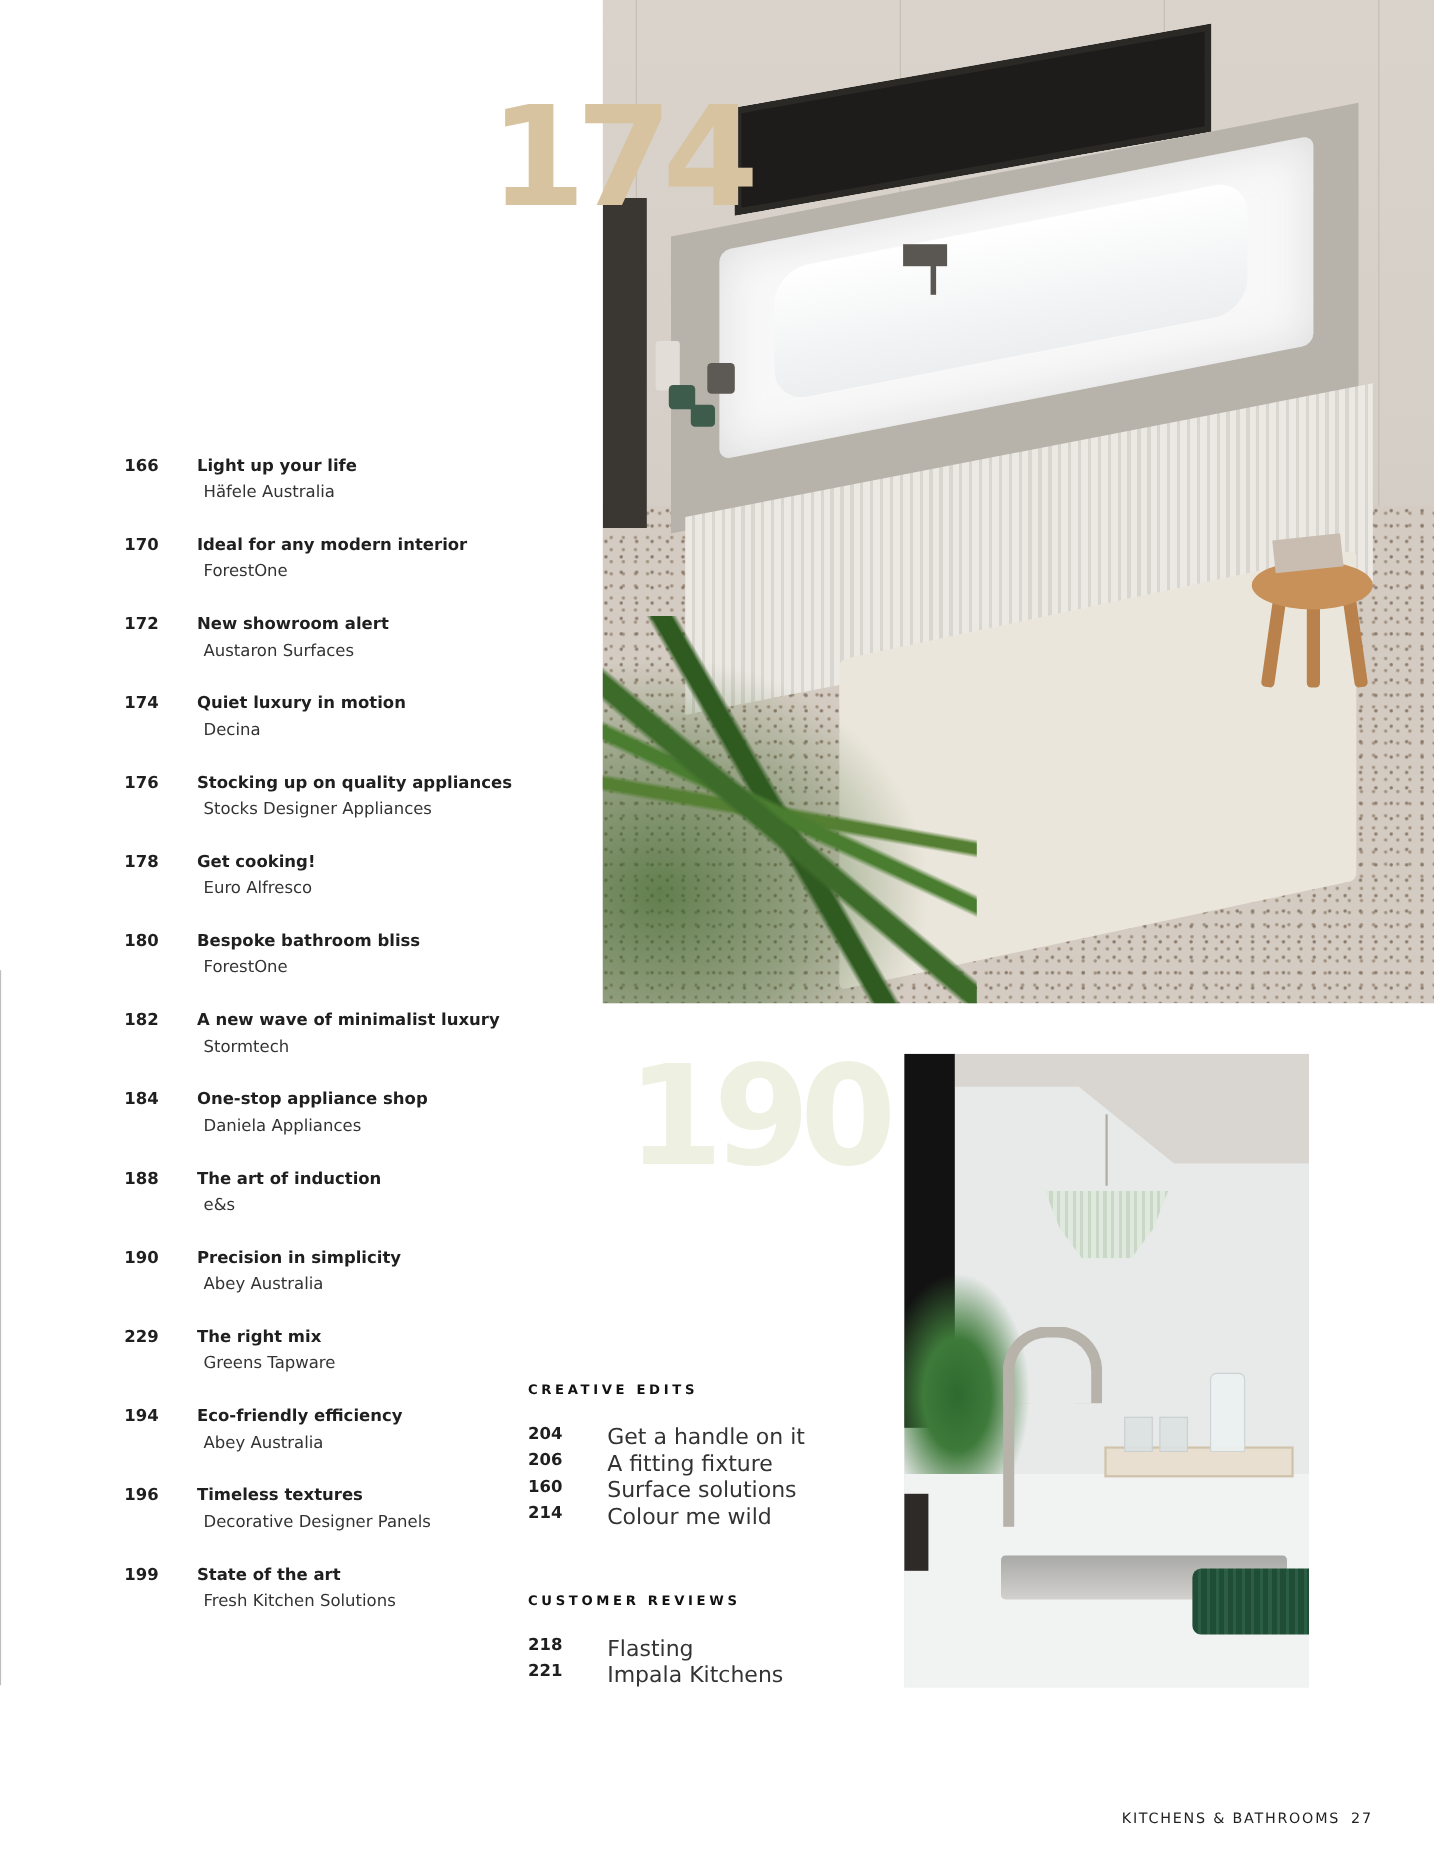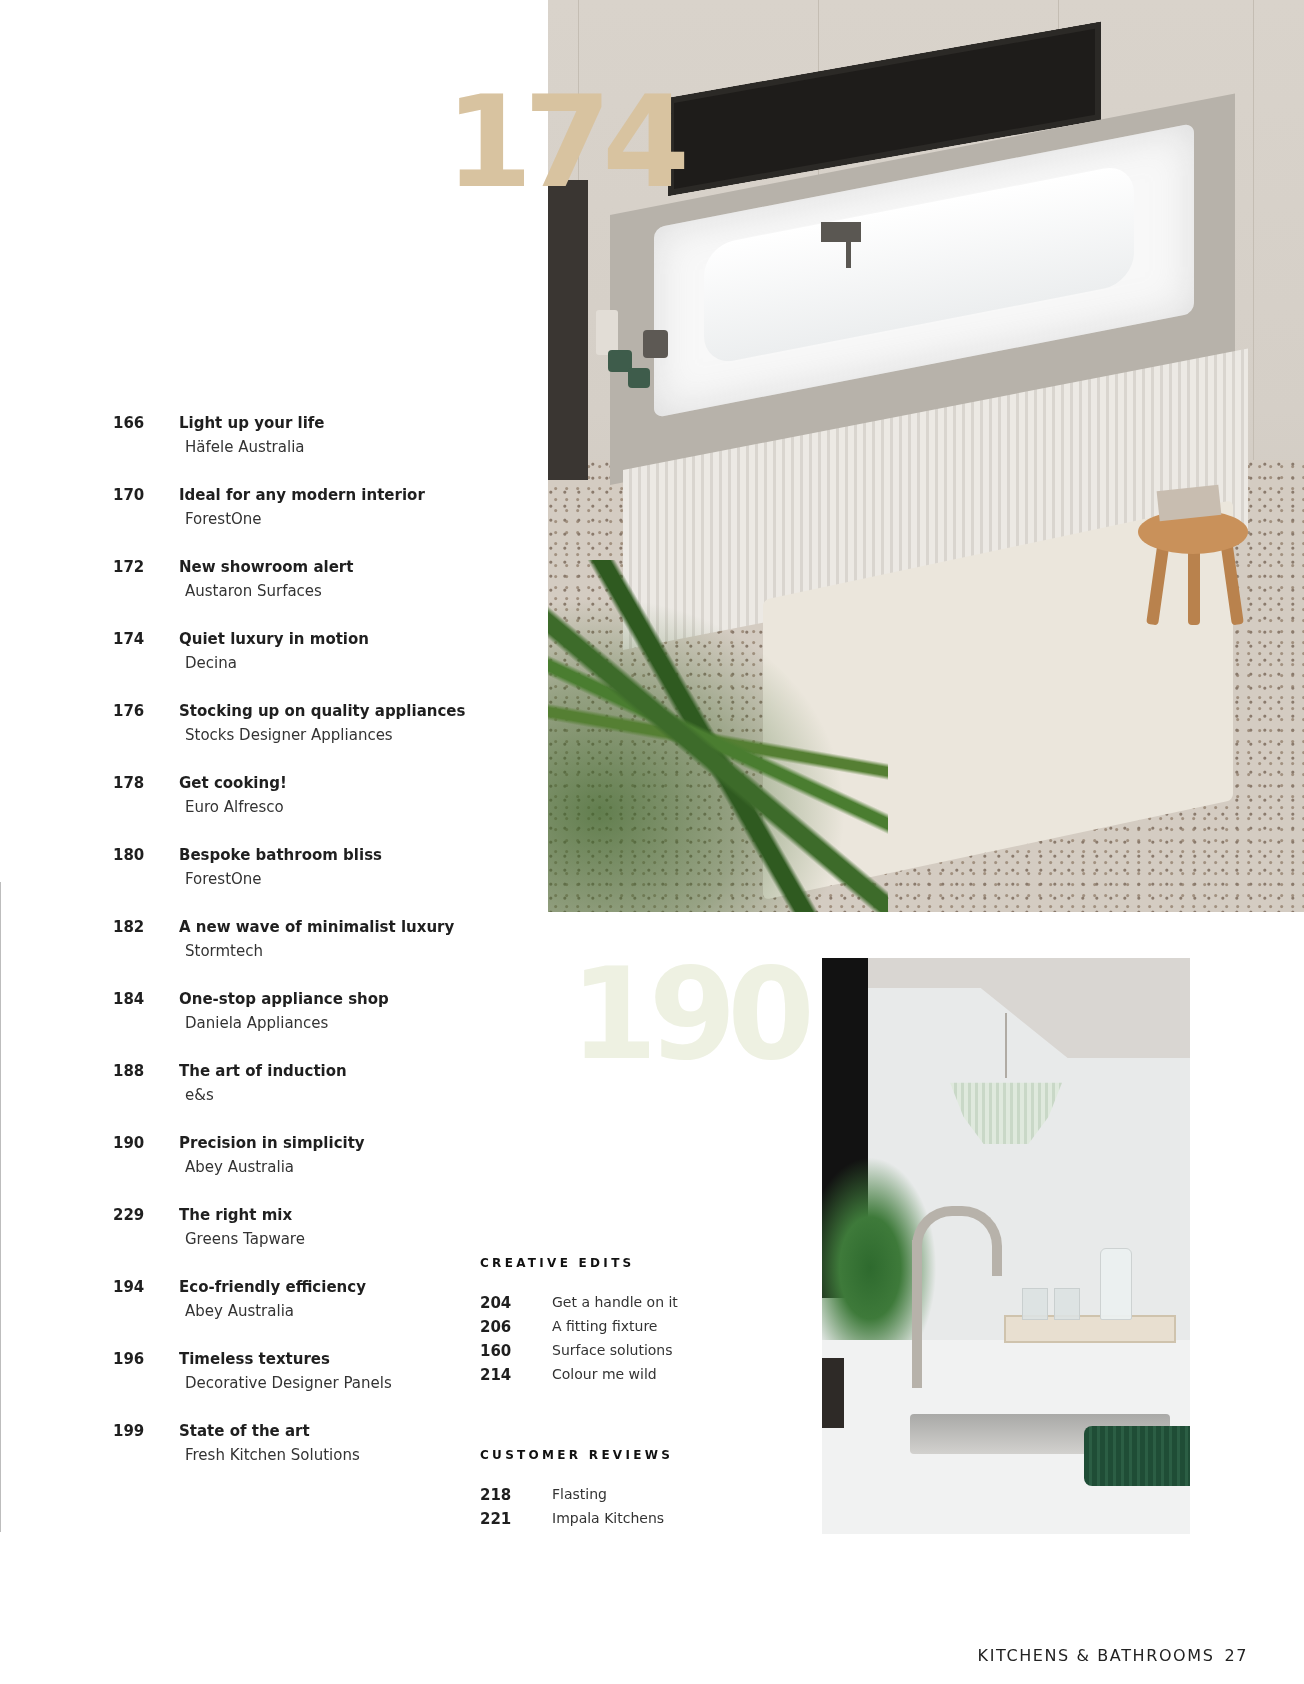--- a/index.html
+++ b/index.html
@@ -82,25 +82,25 @@
   .toc-page { position:absolute; left:0; top:0; font-weight:bold; font-size:15px; color:#1f1f1f; }
   .toc-title { position:absolute; left:66px; top:0; font-weight:bold; font-size:15px; color:#1f1f1f; white-space:nowrap; }
   .toc-brand { position:absolute; left:72px; top:24px; font-size:15px; color:#333; white-space:nowrap; font-weight:normal; }
 
   
   .section { position:absolute; left:480px; }
   .section-head { font-weight:bold; font-size:12px; letter-spacing:3.3px; color:#111; }
   .section-list { margin-top:24px; }
   .section-row { position:relative; height:24px; }
   .section-row .pg { position:absolute; left:0; top:0; font-weight:bold; font-size:15px; color:#1f1f1f; }
-  .section-row .lbl { position:absolute; left:72px; top:0; font-size:14px; color:#333; white-space:nowrap; }
+  .section-row .lbl { position:absolute; left:72px; top:0; font-size:20px; color:#333; white-space:nowrap; }
   .sec-creative { top:1256px; }
   .sec-reviews { top:1448px; }
 
-  .footer { position:absolute; right:56px; top:1646px; font-size:16px; letter-spacing:1.6px; color:#222; white-space:nowrap; }
+  .footer { position:absolute; right:56px; top:1646px; font-size:13px; letter-spacing:1.6px; color:#222; white-space:nowrap; }
   .footer .pgnum { margin-left:10px; }
 </style>
 </head>
 <body>
 
 <div class="edge-line"></div>
 
 <div class="photo-bath">
   <div class="wall-line" style="left:30px"></div>
   <div class="wall-line" style="left:270px"></div>

